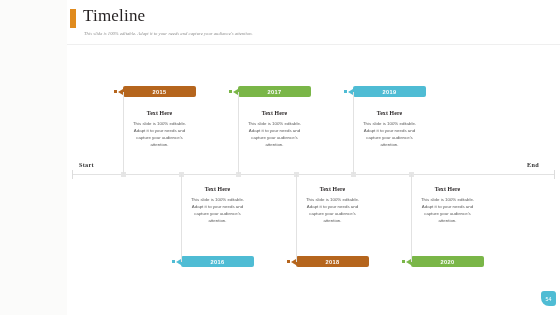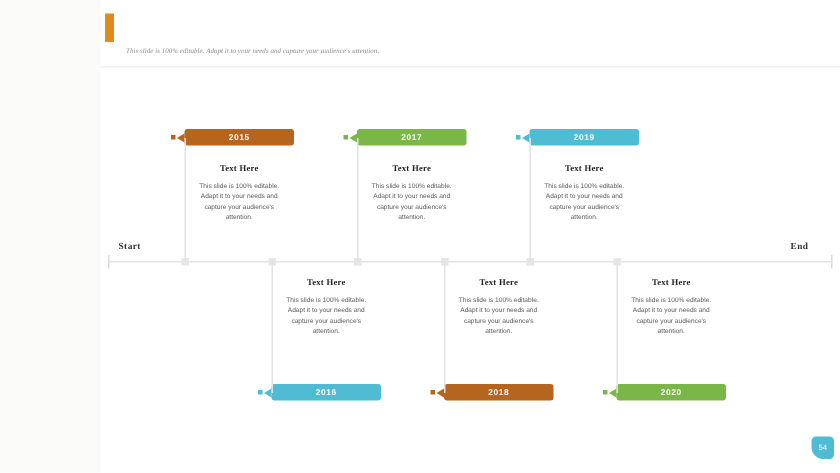--- a/index.html
+++ b/index.html
@@ -199,20 +199,21 @@
 <body>
 
 <div class="slide">
 
   <div class="gutter"></div>
 
   <div class="canvas">
 
     <div class="header">
       <div class="title-bar"></div>
+      <div class="title">Timeline</div>
       <div class="subtitle">This slide is 100% editable. Adapt it to your needs and capture your audience's attention.</div>
     </div>
     <div class="header-rule"></div>
 
     <div class="axis"></div>
     <div class="axis-cap start"></div>
     <div class="axis-cap end"></div>
     <div class="axis-label start">Start</div>
     <div class="axis-label end">End</div>
 

